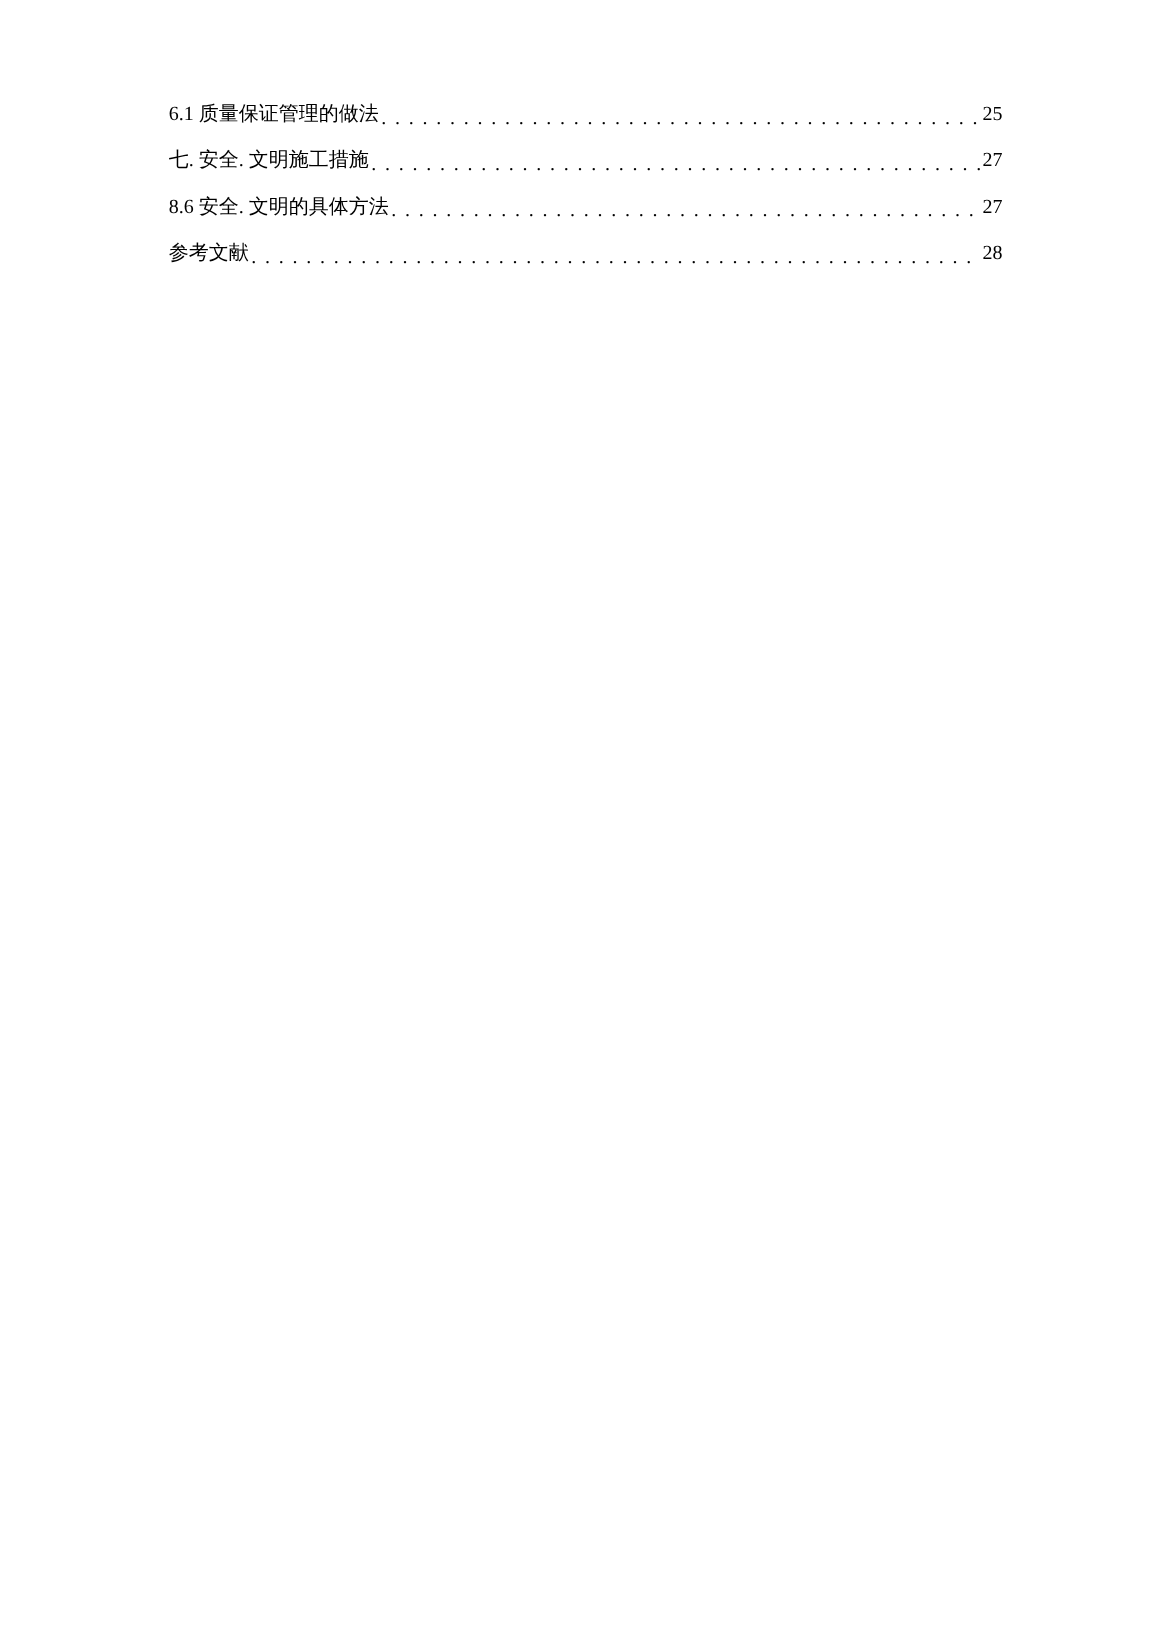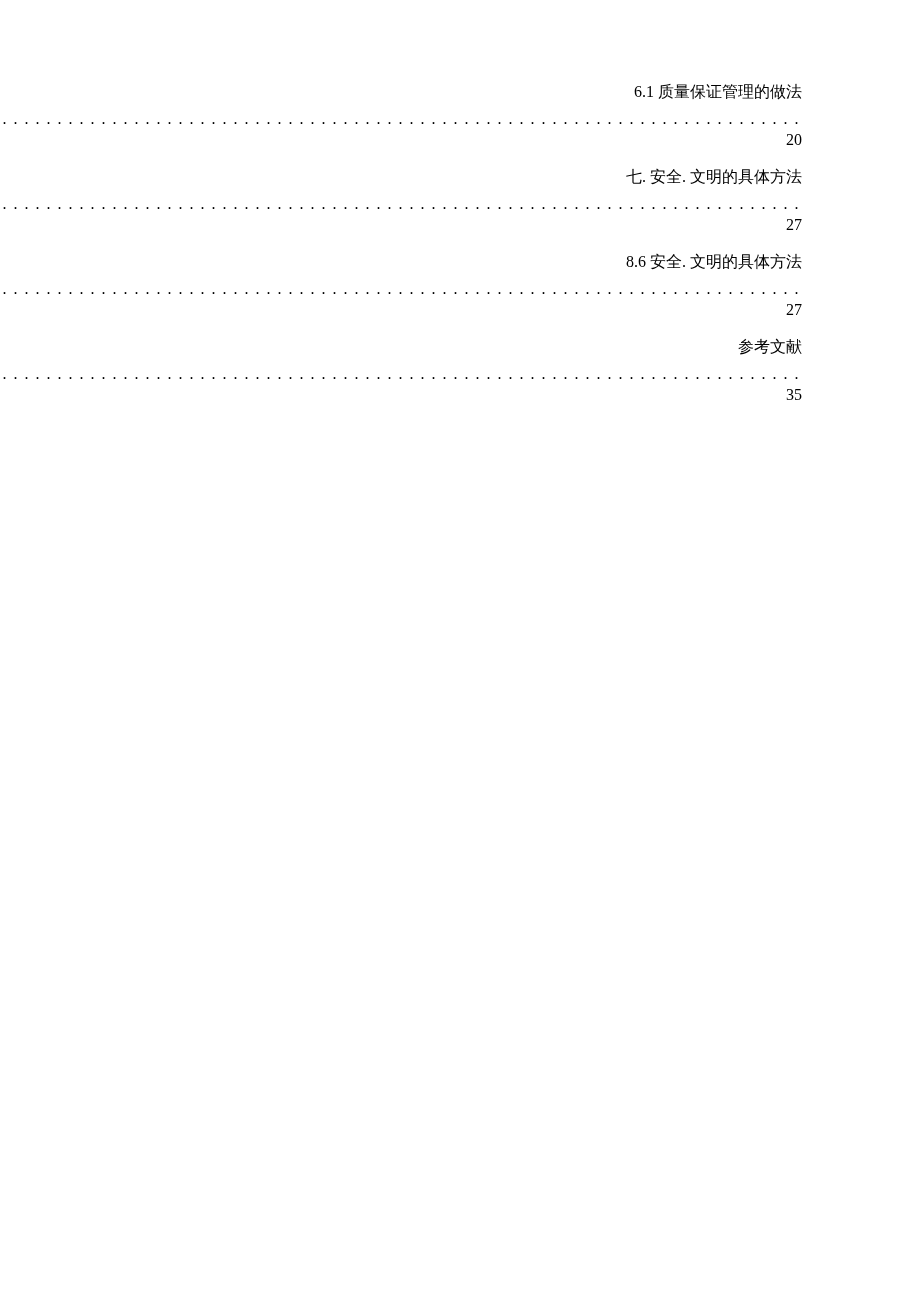--- a/index.html
+++ b/index.html
@@ -10,21 +10,20 @@
       font-family: "SimSun", "宋体", serif;
       font-size: 16px;
       color: #000000;
       padding: 80px 118px 0 135px;
     }
     .toc-entry {
       display: flex;
       align-items: flex-end;
       margin-bottom: 13px;
       line-height: 1.5;
-      flex-direction: column;
     }
     .toc-title {
       white-space: nowrap;
       font-size: 16px;
     }
     .toc-dots {
       flex: 1;
       overflow: hidden;
       white-space: nowrap;
       letter-spacing: 1.5px;
@@ -38,30 +37,30 @@
       font-size: 16px;
     }
   </style>
 </head>
 <body>
 
 <div>
   <div class="toc-entry">
     <span class="toc-title">6.1 质量保证管理的做法</span>
     <span class="toc-dots">. . . . . . . . . . . . . . . . . . . . . . . . . . . . . . . . . . . . . . . . . . . . . . . . . . . . . . . . . . . . . . . . . . . . . . . . . . . . . . . . . . . . . . . . . . . . . . . . . . . . . . . . . . . . . . . . . . . . . . . . . .</span>
-    <span class="toc-page">20</span>
+    <span class="toc-page">25</span>
   </div>
   <div class="toc-entry">
-    <span class="toc-title">七. 安全. 文明的具体方法</span>
+    <span class="toc-title">七. 安全. 文明施工措施</span>
     <span class="toc-dots">. . . . . . . . . . . . . . . . . . . . . . . . . . . . . . . . . . . . . . . . . . . . . . . . . . . . . . . . . . . . . . . . . . . . . . . . . . . . . . . . . . . . . . . . . . . . . . . . . . . . . . . . . . . . . . . . . . . . . . . . . .</span>
     <span class="toc-page">27</span>
   </div>
   <div class="toc-entry">
     <span class="toc-title">8.6 安全. 文明的具体方法</span>
     <span class="toc-dots">. . . . . . . . . . . . . . . . . . . . . . . . . . . . . . . . . . . . . . . . . . . . . . . . . . . . . . . . . . . . . . . . . . . . . . . . . . . . . . . . . . . . . . . . . . . . . . . . . . . . . . . . . . . . . . . . . . . . . . . . . .</span>
     <span class="toc-page">27</span>
   </div>
   <div class="toc-entry">
     <span class="toc-title">参考文献</span>
     <span class="toc-dots">. . . . . . . . . . . . . . . . . . . . . . . . . . . . . . . . . . . . . . . . . . . . . . . . . . . . . . . . . . . . . . . . . . . . . . . . . . . . . . . . . . . . . . . . . . . . . . . . . . . . . . . . . . . . . . . . . . . . . . . . . .</span>
-    <span class="toc-page">35</span>
+    <span class="toc-page">28</span>
   </div>
 </div>
 
 </body></html>

